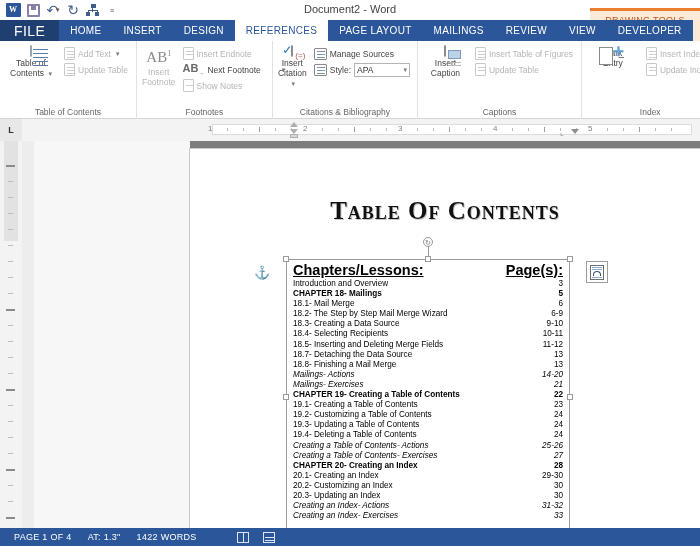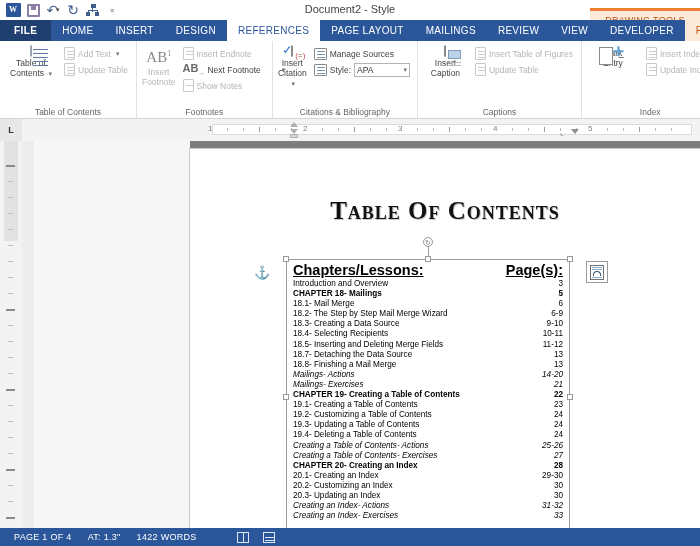--- a/index.html
+++ b/index.html
@@ -56,23 +56,23 @@
     text-align: center; font-size: 9px; color: #c1561e;
     letter-spacing: .3px; line-height: 18px;
   }
 
   
   .tabstrip {
     position: relative; height: 21px; background: #2b579a;
     display: flex; align-items: stretch;
   }
   .tab-file {
-    background: #1e3f70; color: #fff; font-size: 10px;
+    background: #1e3f70; color: #fff; font-size: 14px;
     letter-spacing: .4px; padding: 0 14px;
-    display: flex; align-items: center; font-weight: bold;
+    display: flex; align-items: center;
   }
   .tab {
     color: #fff; font-size: 10px; letter-spacing: .3px;
     padding: 0 11px; display: flex; align-items: center;
     white-space: nowrap;
   }
   .tab.active { background: #fff; color: #2b579a; }
   .tab.ctx { background: #fbead7; color: #c1561e; }
   .tabs-right-fill { flex: 1; }
 
@@ -312,21 +312,21 @@
           <i style="left:6px;top:4px;width:1px;height:4px;"></i>
           <i style="left:2px;top:6px;width:10px;height:1px;"></i>
           <i style="left:2px;top:6px;width:1px;height:3px;"></i>
           <i style="left:11px;top:6px;width:1px;height:3px;"></i>
         </span>
       </div>
       <div class="qat-btn">
           <span class="tiny-caret">≡</span>
         </div>
     </div>
-    <div class="title-text">Document2 - Style</div>
+    <div class="title-text">Document2 - Word</div>
     <div class="drawing-tools">DRAWING TOOLS</div>
   </div>
 
   <div class="tabstrip">
     <div class="tab-file">FILE</div>
     <div class="tab">HOME</div>
     <div class="tab">INSERT</div>
     <div class="tab">DESIGN</div>
     <div class="tab active">REFERENCES</div>
     <div class="tab">PAGE LAYOUT</div>

